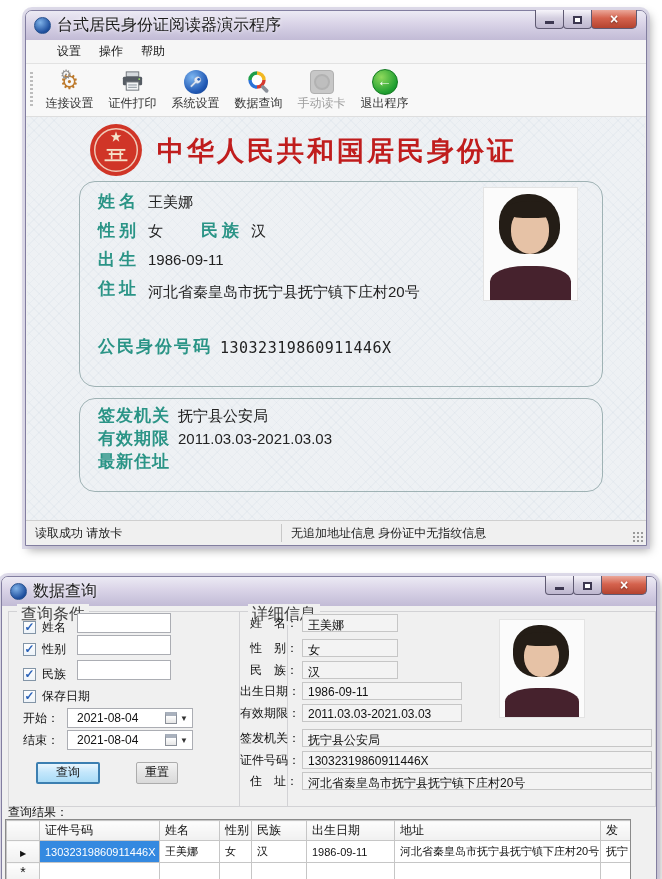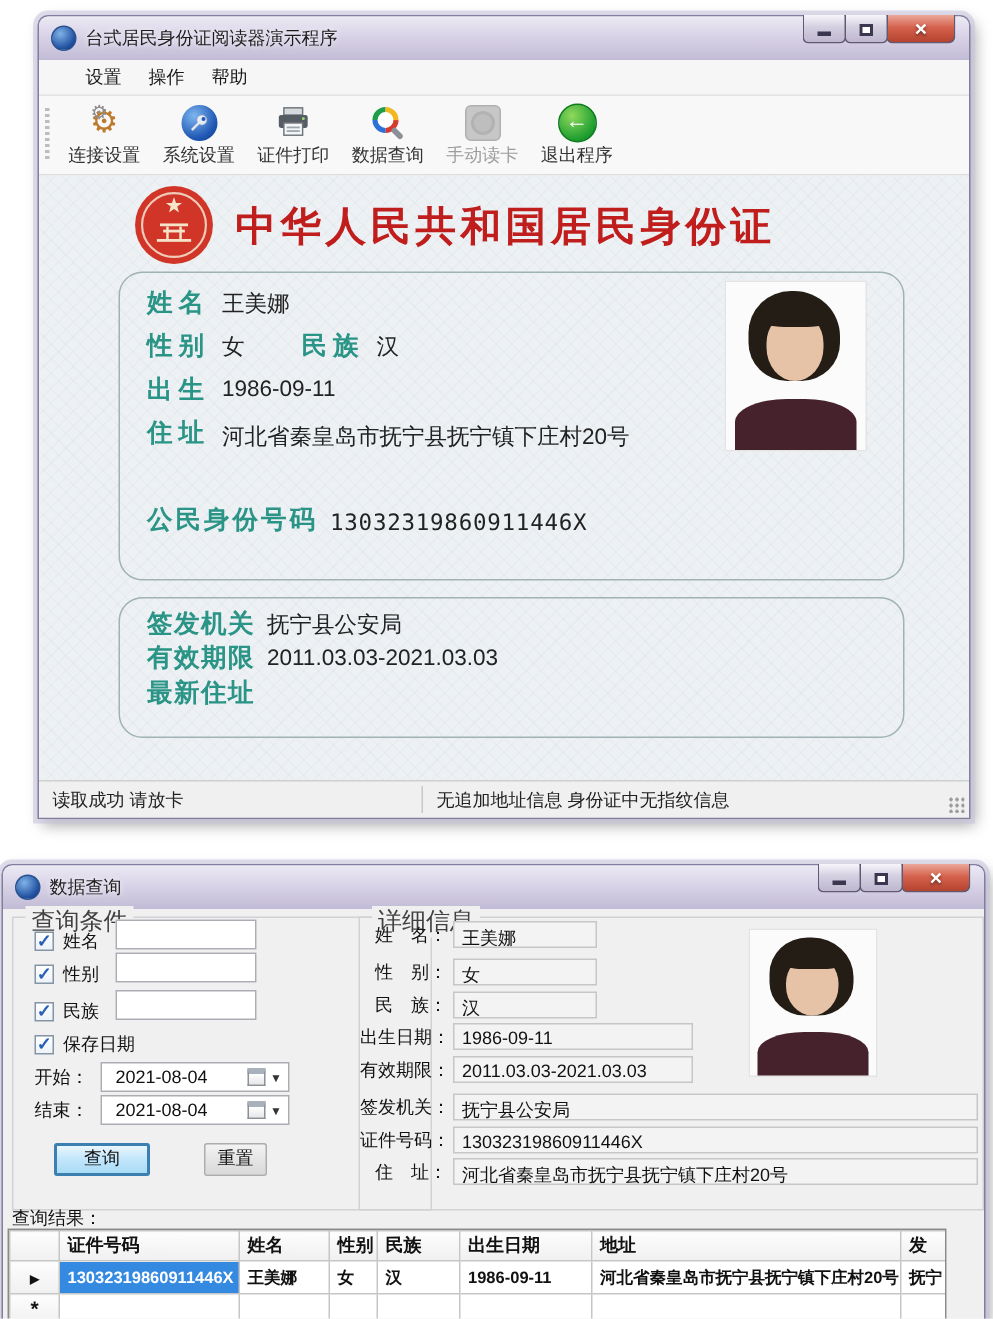--- a/index.html
+++ b/index.html
@@ -18,21 +18,21 @@
   .titlebar{
     position:relative;height:29px;border-radius:6px 6px 0 0;
     background:linear-gradient(180deg,#eceaf4 0%,#d9d3e7 45%,#c2bbd6 100%);
     display:flex;align-items:center;padding:0 8px;box-sizing:border-box;
   }
   .app-icon{
     width:15px;height:15px;border-radius:50%;
     background:radial-gradient(circle at 35% 30%,#7fb2e8,#1f4f9e 70%,#123a77);
     border:1px solid #27518f;margin-right:6px;flex:none;
   }
-  .title-text{font-size:12px;color:#1c1c1c;text-shadow:0 0 4px #fff;}
+  .title-text{font-size:16px;color:#1c1c1c;text-shadow:0 0 4px #fff;}
   .caption-btns{position:absolute;top:-1px;right:9px;display:flex;}
   .cap-btn{
     width:29px;height:19px;margin-left:-1px;box-sizing:border-box;
     border:1px solid #5f5a72;border-top:none;border-radius:0 0 4px 4px;
     background:linear-gradient(#f7f5fb,#d4cfe0 45%,#beb7cf);
     display:flex;align-items:center;justify-content:center;
   }
   .cap-btn.close{
     width:46px;border-radius:0 0 5px 4px;
     background:linear-gradient(#eba89a,#d5634e 45%,#b4432f);
@@ -137,21 +137,21 @@
   .d-row{position:absolute;left:0;height:18px;display:flex;align-items:center;}
   .d-label{width:58px;text-align:right;font-size:12px;color:#111;flex:none;white-space:nowrap;}
   .d-value{margin-left:4px;height:18px;box-sizing:border-box;border:1px solid #c6c6c6;background:#f3f3f3;
     font-size:12px;color:#111;padding:2px 5px 0;white-space:nowrap;overflow:hidden;}
   .w-sm{width:96px;} .w-md{width:160px;} .w-lg{width:350px;}
   .results-label{position:absolute;left:6px;top:198px;font-size:12px;color:#111;}
   .grid-wrap{position:absolute;left:3px;top:213px;width:624px;overflow:hidden;
     border:1px solid #8a8a8a;background:#fff;}
   table.grid{border-collapse:collapse;table-layout:fixed;width:690px;}
   .grid th,.grid td{border:1px solid #c6c6c6;font-size:11px;padding:0 5px;height:20px;
-    overflow:hidden;white-space:nowrap;color:#111;text-align:left;font-weight:bold;}
+    overflow:hidden;white-space:nowrap;color:#111;text-align:left;font-weight:normal;}
   .grid thead th{background:linear-gradient(#fdfdfd,#f0f0f0);font-size:12px;height:19px;}
   .grid .rowsel{background:linear-gradient(#fdfdfd,#f0f0f0);text-align:center;padding:0;}
   .grid td.sel{background:#3489e0;color:#fff;}
   .grid tr.datarow td{height:21px;}
   .arrow-glyph{font-size:8px;color:#111;}
   .star-glyph{font-size:14px;color:#111;line-height:10px;}
 </style>
 </head>
 <body>
 
@@ -182,41 +182,41 @@
     <div class="tb-grip"></div>
     <div class="tb-btn">
       <div class="tb-icon">
           <span class="gear-big">⚙</span>
           <span class="gear-small">⚙</span>
         </div>
       <div class="tb-label">连接设置</div>
     </div>
     <div class="tb-btn">
       <div class="tb-icon">
-        <div class="globe">
-            <svg width="18" height="18" viewBox="0 0 24 24">
-              <path d="M6 19 L11.8 13.2 A4.5 4.5 0 1 0 10.2 11.6 L4.4 17.4 Z" fill="#e4ebf5" stroke="#8fa2c2" stroke-width="0.6"></path>
-              <circle cx="15.6" cy="8.4" r="1.8" fill="#2058b4"></circle>
-            </svg>
-          </div>
-      </div>
-      <div class="tb-label">系统设置</div>
-    </div>
-    <div class="tb-btn">
-      <div class="tb-icon">
         <svg width="25" height="25" viewBox="0 0 26 26">
             <rect x="6.5" y="3" width="13" height="5" fill="#d6dade" stroke="#6f747a"></rect>
             <rect x="3" y="8" width="20" height="9" rx="1.5" fill="#565c64"></rect>
             <circle cx="20" cy="10.5" r="1" fill="#9fe06a"></circle>
             <rect x="6.5" y="13.5" width="13" height="8.5" fill="#f2f4f6" stroke="#6f747a"></rect>
             <rect x="8.5" y="16" width="9" height="1.2" fill="#9aa2aa"></rect>
             <rect x="8.5" y="18.5" width="9" height="1.2" fill="#9aa2aa"></rect>
           </svg>
       </div>
       <div class="tb-label">证件打印</div>
+    </div>
+    <div class="tb-btn">
+      <div class="tb-icon">
+        <div class="globe">
+            <svg width="18" height="18" viewBox="0 0 24 24">
+              <path d="M6 19 L11.8 13.2 A4.5 4.5 0 1 0 10.2 11.6 L4.4 17.4 Z" fill="#e4ebf5" stroke="#8fa2c2" stroke-width="0.6"></path>
+              <circle cx="15.6" cy="8.4" r="1.8" fill="#2058b4"></circle>
+            </svg>
+          </div>
+      </div>
+      <div class="tb-label">系统设置</div>
     </div>
     <div class="tb-btn">
       <div class="tb-icon">
         <svg width="26" height="26" viewBox="0 0 26 26">
           <circle cx="11" cy="11" r="7" fill="#fff"></circle>
           <circle cx="11" cy="11" r="7" fill="none" stroke="#d63a2e" stroke-width="3.4" stroke-dasharray="11 33"></circle>
           <circle cx="11" cy="11" r="7" fill="none" stroke="#2a72d8" stroke-width="3.4" stroke-dasharray="11 33" transform="rotate(90 11 11)"></circle>
           <circle cx="11" cy="11" r="7" fill="none" stroke="#1e9e4a" stroke-width="3.4" stroke-dasharray="11 33" transform="rotate(180 11 11)"></circle>
           <circle cx="11" cy="11" r="7" fill="none" stroke="#f2b822" stroke-width="3.4" stroke-dasharray="11 33" transform="rotate(270 11 11)"></circle>
           <rect x="16" y="15.4" width="9" height="3.8" rx="1.8" fill="#8a8f98" transform="rotate(45 16.5 16.5)"></rect>

